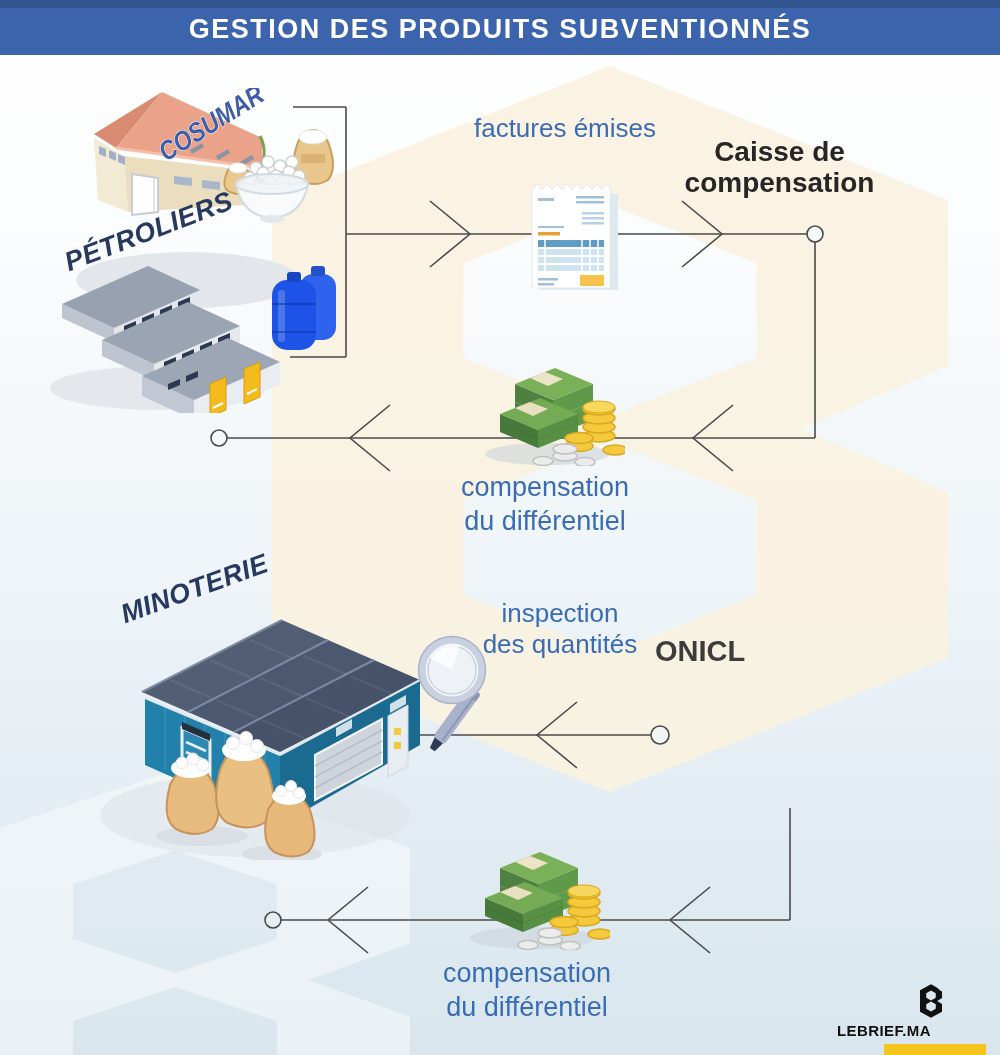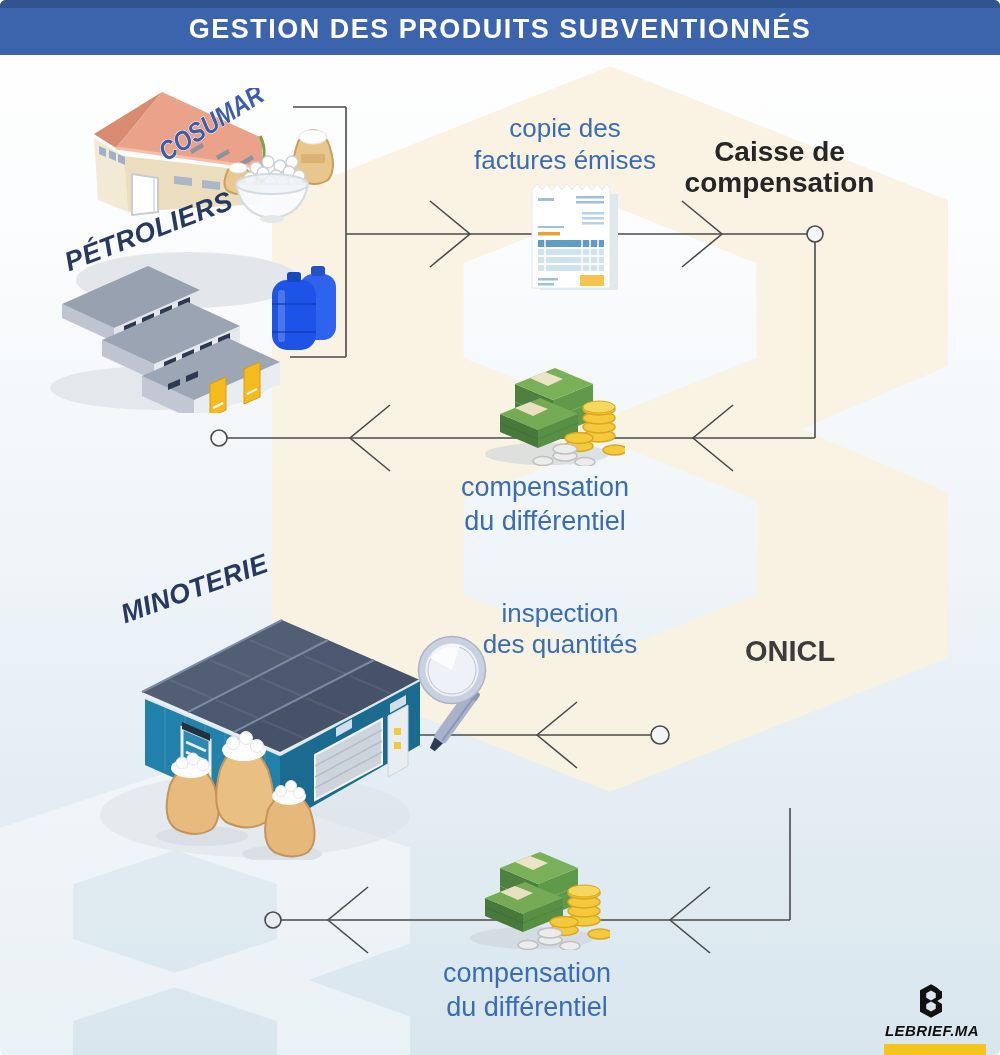--- a/index.html
+++ b/index.html
@@ -1,29 +1,29 @@
 <!DOCTYPE html>
 <html><head>
 <meta charset="utf-8">
 <style>
   html,body{margin:0;padding:0;background:#fff;}
   #canvas{position:relative;width:1000px;height:1055px;overflow:hidden;
           font-family:"Liberation Sans",sans-serif;
-          background:linear-gradient(180deg,#ffffff 0%,#fbfcfd 22%,#eef4f8 55%,#e2ecf2 78%,#d9e6ee 100%);border-radius:6px;}
+          background:linear-gradient(180deg,#ffffff 0%,#fbfcfd 22%,#eef4f8 55%,#e2ecf2 78%,#d9e6ee 100%);}
   .abs{position:absolute;}
   
   .header{left:0;top:0;width:1000px;height:55px;background:#3c64ac;}
   .header-strip{left:0;top:0;width:1000px;height:8px;background:#32548e;}
   .header-title{left:0;top:14px;width:1000px;text-align:center;color:#ffffff;
                 font-size:27px;font-weight:800;letter-spacing:1.5px;}
   
   .blue-label{color:#3a6cb4;font-size:26px;line-height:32px;text-align:center;}
   .blue-label.big{font-size:27px;line-height:34px;}
   .dark-title{color:#262626;font-size:28px;line-height:31px;font-weight:700;text-align:center;}
-  .onicl{color:#3c3c3c;text-align:center;}
+  .onicl{color:#3c3c3c;text-align:left;}
   .onicl .acr{font-size:29px;font-weight:700;line-height:34px;}
   .onicl .sub{font-size:23px;font-weight:700;line-height:29px;}
   .rot-label{color:#27395f;font-size:27px;font-weight:700;font-style:italic;
              transform-origin:0 50%;white-space:nowrap;letter-spacing:.5px;}
   
   .brand-text{color:#101010;font-size:15px;font-weight:800;letter-spacing:.4px;text-align:center;}
   .accent-bar{background:#f6c51d;}
   svg{display:block;}
 </style>
 </head>
@@ -183,21 +183,20 @@
       <rect x="263" y="28" width="14" height="10" rx="3" fill="#2451c8"></rect>
       <rect x="224" y="42" width="44" height="70" rx="15" fill="#1d53e6"></rect>
       <rect x="239" y="34" width="14" height="10" rx="3" fill="#1646c2"></rect>
       <rect x="230" y="52" width="7" height="52" rx="3" fill="#ffffff" opacity="0.2"></rect>
       <line x1="224" y1="66" x2="268" y2="66" stroke="#1038a8" stroke-width="2" opacity="0.6"></line>
       <line x1="224" y1="94" x2="268" y2="94" stroke="#1038a8" stroke-width="2" opacity="0.6"></line>
     </g>
   </svg>
 
   <div class="abs blue-label" style="left:420px;top:112px;width:290px;">
-    <div>copie des</div>
     <div>factures émises</div>
   </div>
   <svg class="abs" style="left:528px;top:182px;" width="100" height="115" viewBox="0 0 100 115">
     <rect x="12" y="12" width="78" height="96" fill="#dfe8ee"></rect>
     <path d="M4,106 V8 L9,2 L14,8 L19,2 L24,8 L29,2 L34,8 L39,2 L44,8 L49,2 L54,8 L59,2 L64,8 L69,2 L74,8 L79,2 L82,6 V106 Z" fill="#ffffff" stroke="#e3eaf0"></path>
     <g fill="#9fc0d8">
       <rect x="10" y="16" width="16" height="3"></rect>
       <rect x="48" y="14" width="28" height="2.5"></rect>
         <rect x="48" y="19" width="28" height="2.5"></rect>
       <rect x="54" y="30" width="22" height="2.5" fill="#b7d2e4"></rect>
@@ -389,16 +388,16 @@
     <div>compensation</div>
     <div>du différentiel</div>
   </div>
 
   <svg class="abs" style="left:920px;top:984px;" width="22" height="34" viewBox="0 0 30 46">
     <path fill="#111111" fill-rule="evenodd" d="M15,0 L30,8.5 L30,19 L23.5,23 L30,27 L30,37.5 L15,46 L0,37.5 L0,8.5 Z
          M8.5,12.5 L15,8.8 L21.5,12.5 L21.5,18.5 L15,22.2 L8.5,18.5 Z
          M8.5,27.5 L15,23.8 L21.5,27.5 L21.5,33.5 L15,37.2 L8.5,33.5 Z"></path>
     <line x1="20.5" y1="0.5" x2="30" y2="9" stroke="#dde8ee" stroke-width="2.5"></line>
   </svg>
-  <div class="abs brand-text" style="left:880px;top:1022px;width:104px;font-style:italic;">LEBRIEF.MA</div>
+  <div class="abs brand-text" style="left:832px;top:1022px;width:104px;">LEBRIEF.MA</div>
   <div class="abs accent-bar" style="left:884px;top:1044px;width:102px;height:11px;"></div>
 
 </div>
 
 </body></html>

